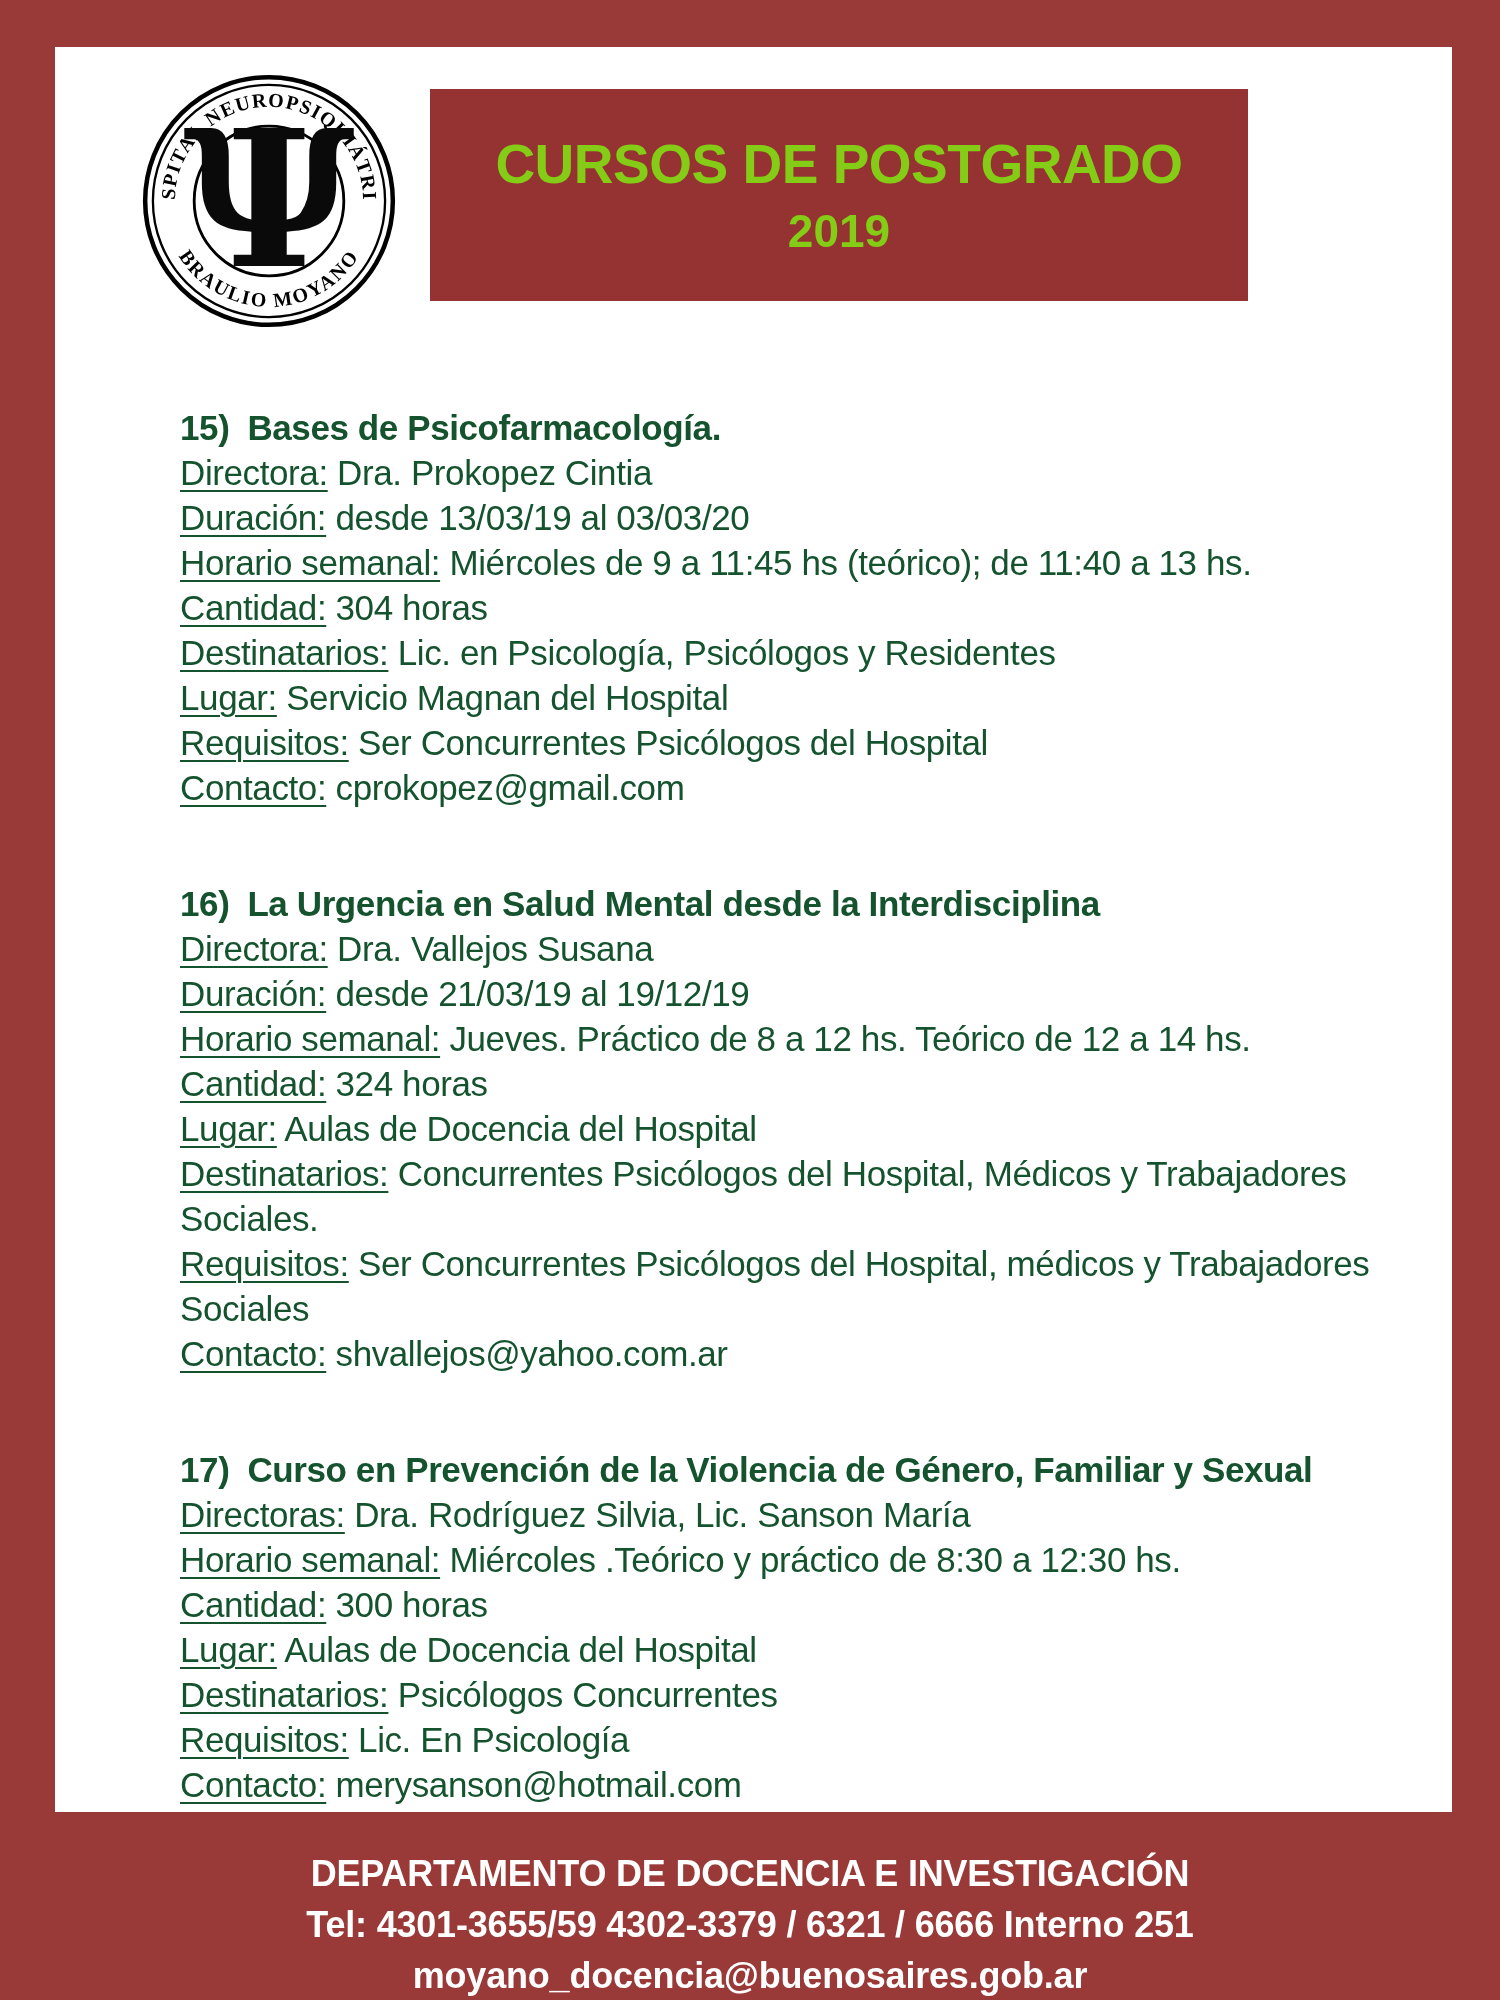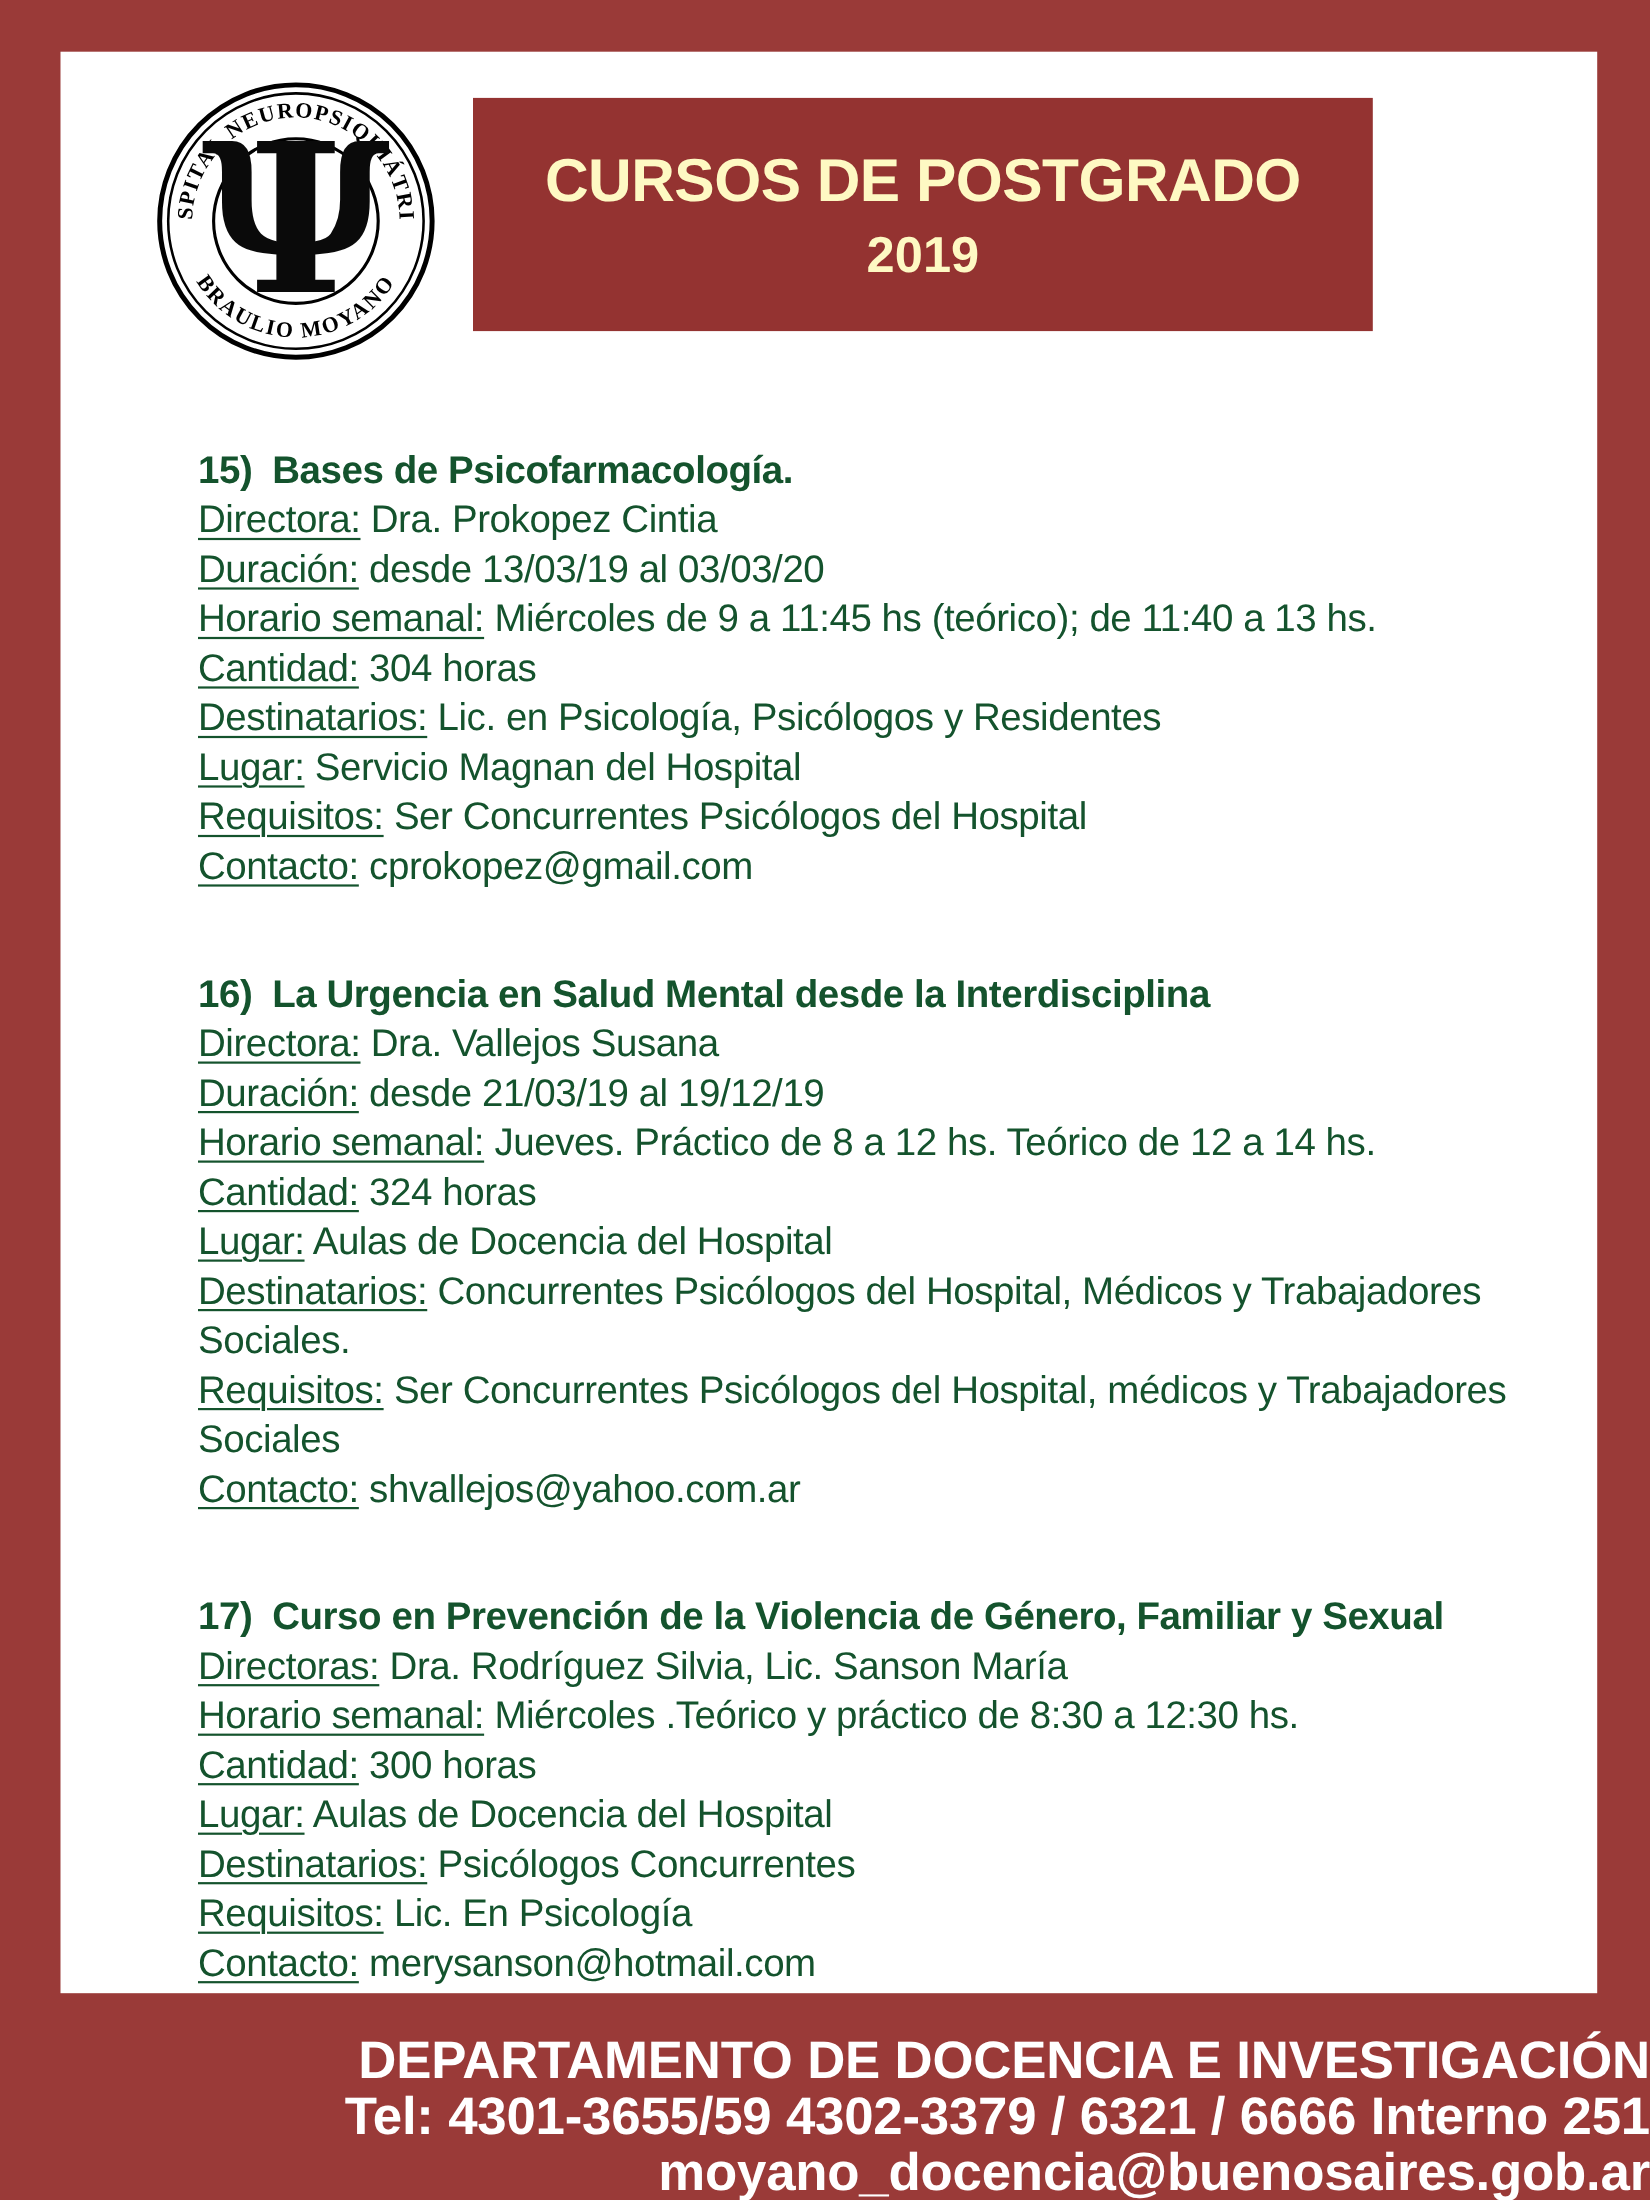--- a/index.html
+++ b/index.html
@@ -37,21 +37,21 @@
   .logo svg { width: 100%; height: 100%; }
 
   
   .header-box {
     position: absolute;
     left: 375px;
     top: 42px;
     width: 818px;
     height: 212px;
     background: var(--maroon-header);
-    color: #fef9c3;
+    color: #84cc16;
     display: flex;
     flex-direction: column;
     align-items: center;
     justify-content: center;
     gap: 8px;
     text-align: center;
   }
   .header-title {
     font-size: 55px;
     font-weight: bold;
@@ -84,24 +84,24 @@
   }
 
   
   .footer {
     position: absolute;
     left: 0;
     right: 0;
     bottom: 0;
     height: 188px;
     padding-top: 36px;
-    text-align: right;
+    text-align: center;
     color: #ffffff;
     font-weight: bold;
-    font-size: 48px;
+    font-size: 36px;
     line-height: 51px;
     letter-spacing: -0.2px;
   }
 </style>
 </head>
 <body>
 
 <div class="page">
   <div class="content">
 

